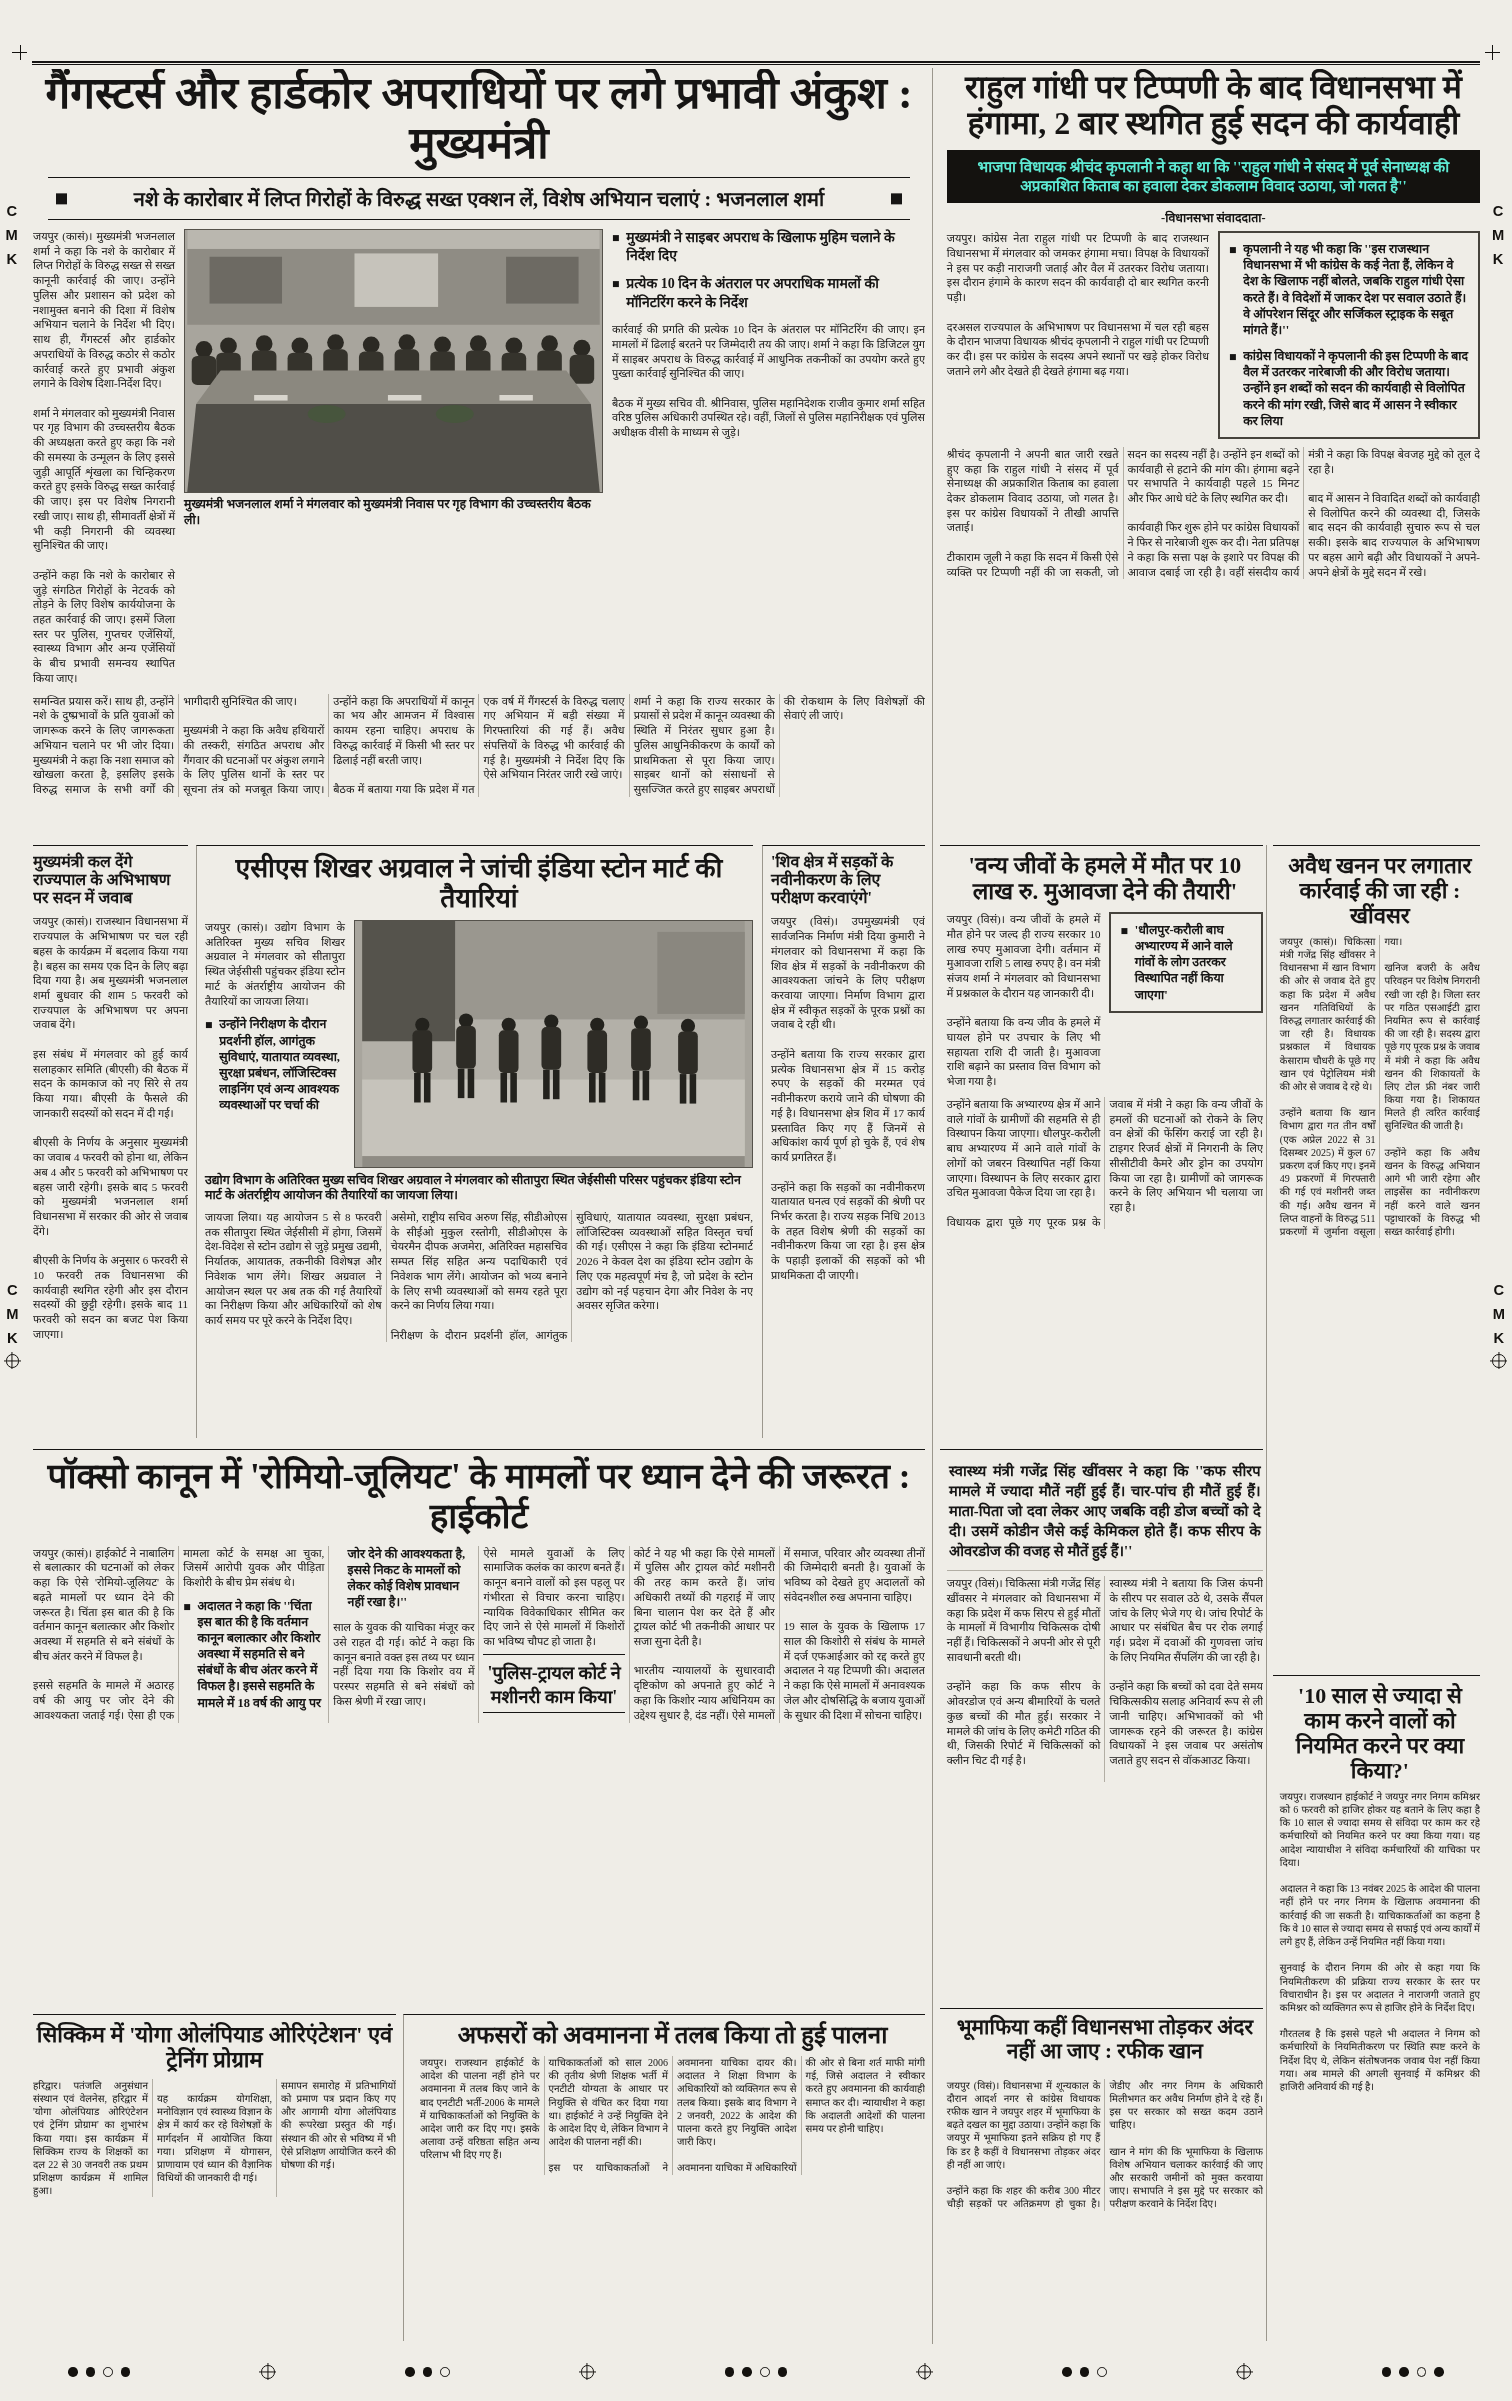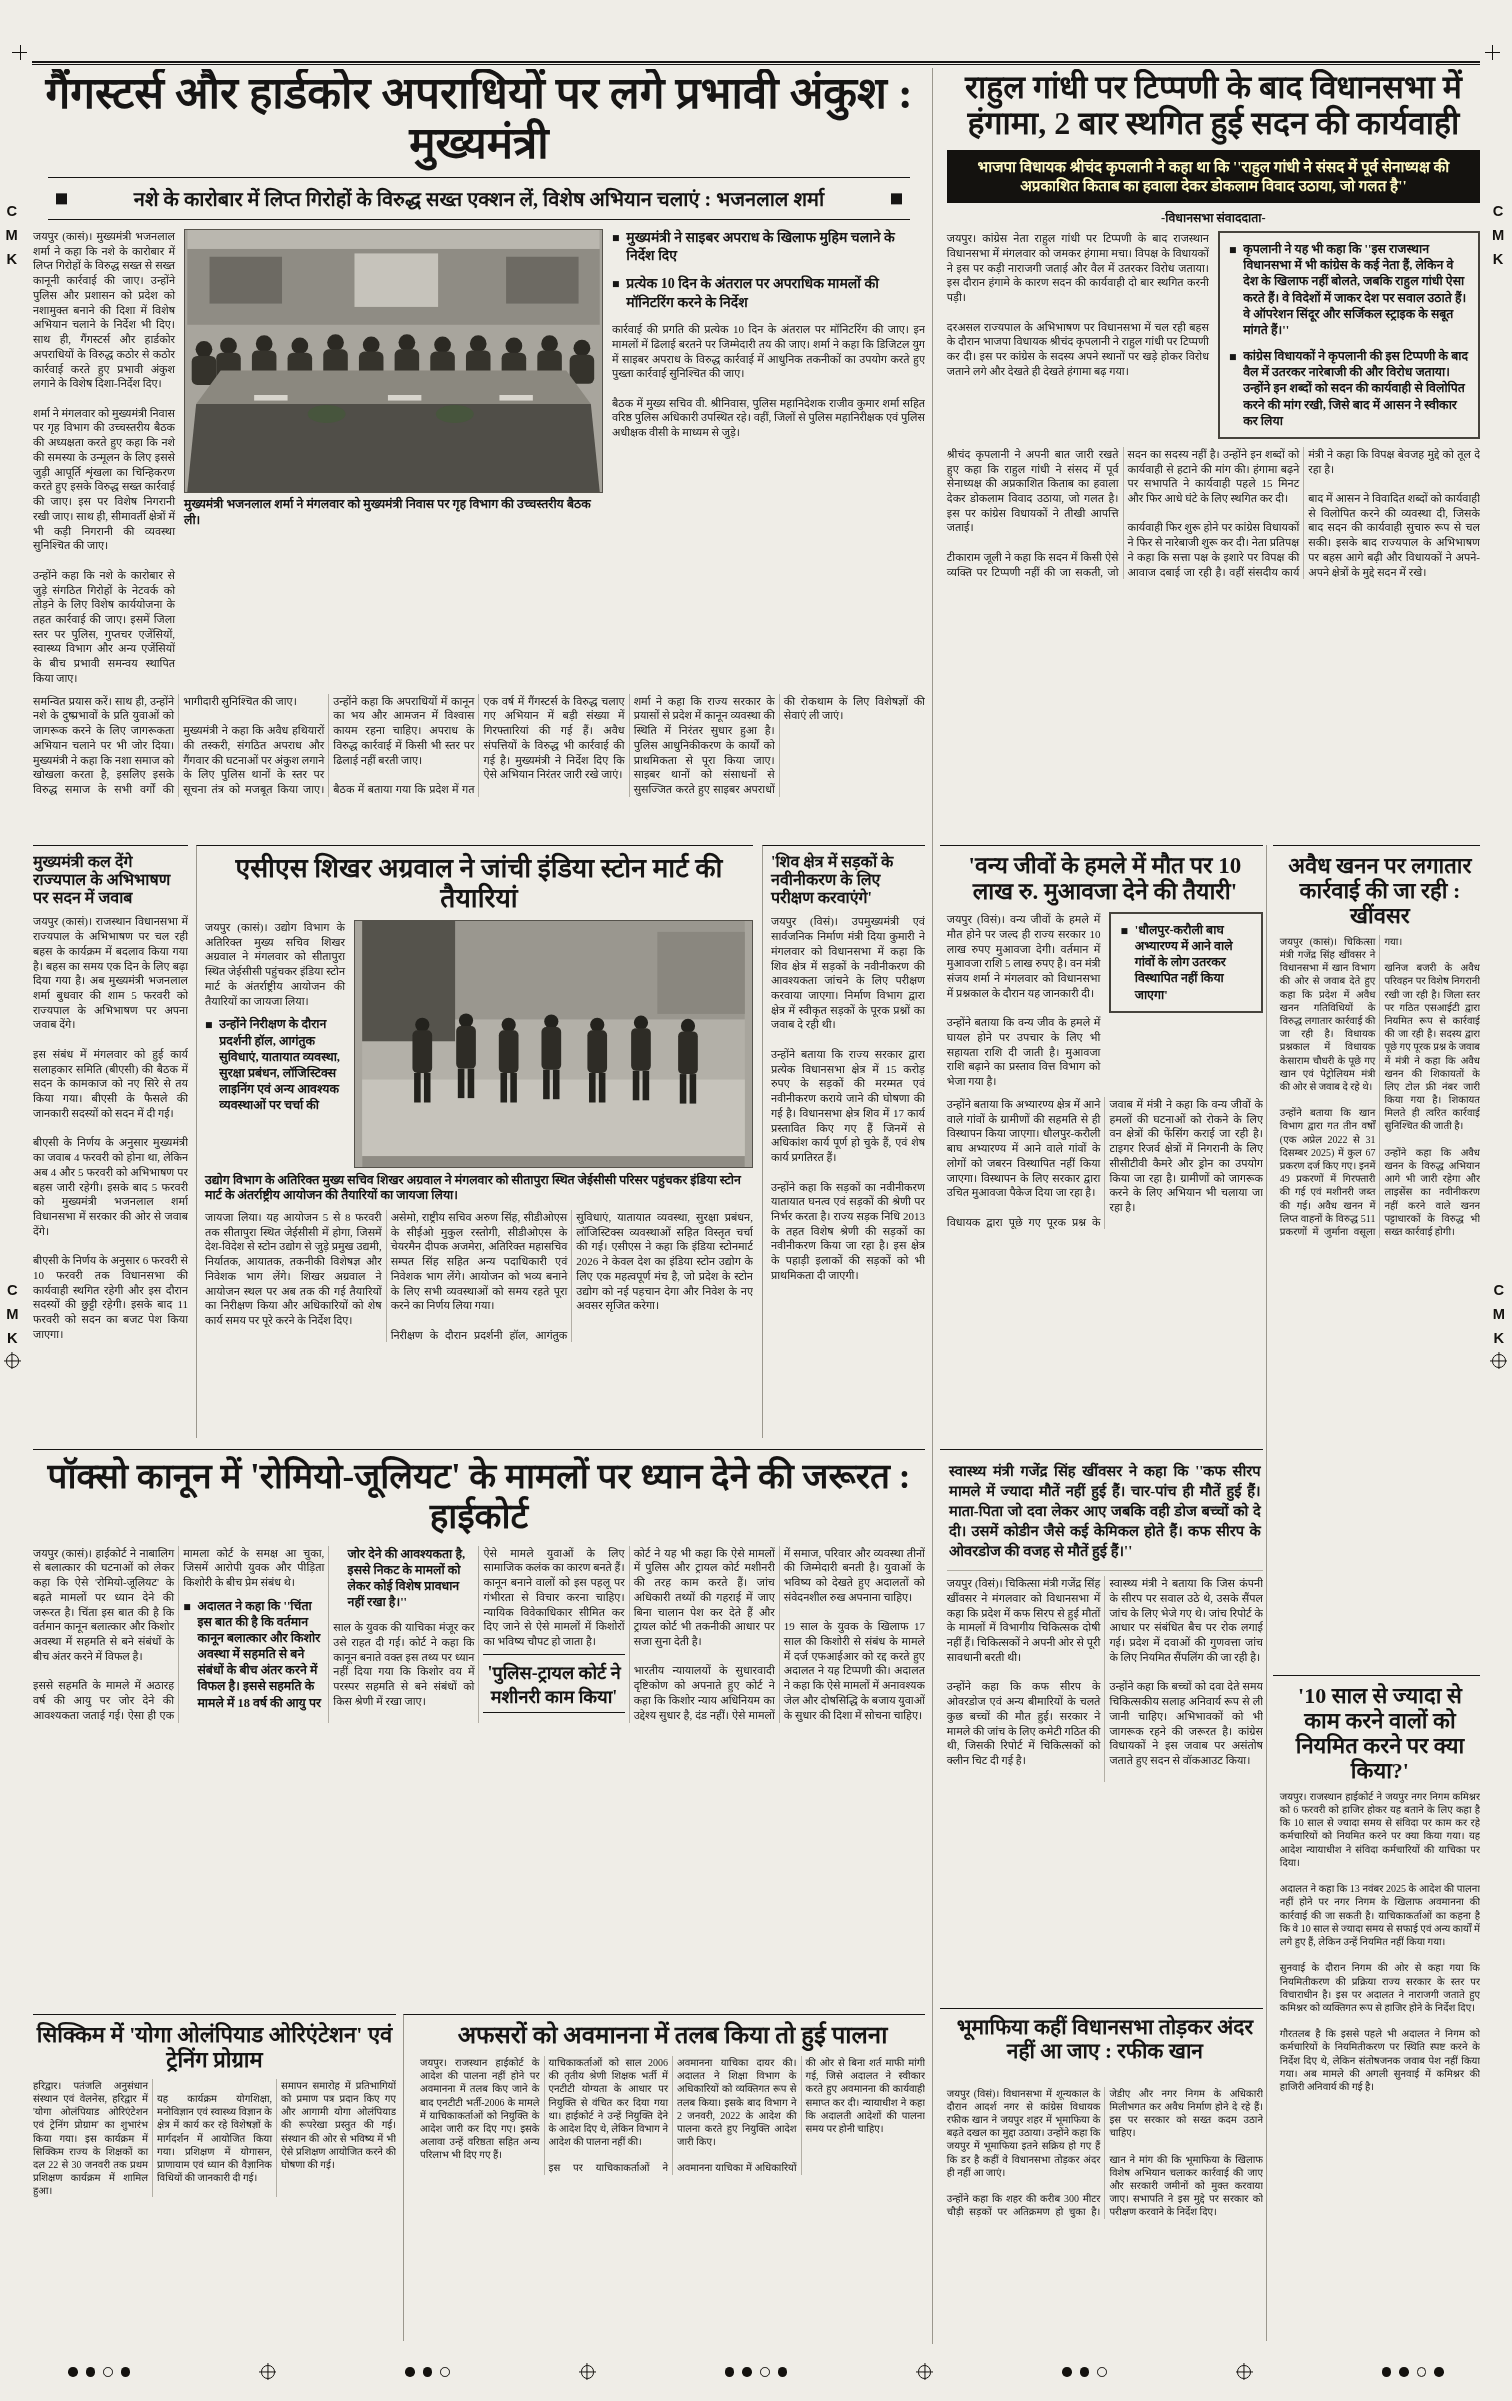--- a/index.html
+++ b/index.html
@@ -30,21 +30,21 @@
   .cols-3 { column-count:3; column-gap:9px; column-rule:0.6px solid #b2aea4; }
   .cols-4 { column-count:4; column-gap:9px; column-rule:0.6px solid #b2aea4; }
   .cols-6 { column-count:6; column-gap:9px; column-rule:0.6px solid #b2aea4; }
   .subbar { position:relative; border-top:1.7px solid #161514; border-bottom:1.7px solid #161514;
     margin:8px 14.7px 0 14.7px; padding:6.8px 34px; text-align:center;
     font-size:20px; font-weight:bold; }
   .subbar::before, .subbar::after { content:""; position:absolute; top:50%; width:11.3px; height:11.3px;
     background:#161514; transform:translateY(-50%); }
   .subbar::before { left:8px; } .subbar::after { right:8px; }
   .caption { font-size:12.4px; font-weight:bold; line-height:1.28; margin-top:4.5px; }
-  .kicker { background:#14120f; color:#fef9c3; font-weight:bold; font-size:15.2px;
+  .kicker { background:#14120f; color:#5eead4; font-weight:bold; font-size:15.2px;
     line-height:1.3; padding:6.8px 10.2px; text-align:center; margin-top:8px; }
   .byline { text-align:center; font-weight:bold; font-size:12.4px; margin:5.6px 0; }
   .qbox { border:2.3px solid #46433c; padding:8px 9px; background:#efede7; }
   .bullet-item { display:flex; gap:6.8px; font-weight:bold; font-size:14px;
     line-height:1.3; margin-bottom:10.2px; text-align:left; }
   .bullet-item .sq { flex:0 0 auto; font-size:12.4px; line-height:1.5; }
   .bullet-item.small { font-size:12.4px; }
   .inbar { border-top:1.1px solid #161514; border-bottom:1.1px solid #161514;
     font-weight:bold; font-size:18px; text-align:center; padding:4.5px 2.3px; margin:5.6px 0;
     break-inside:avoid; }
@@ -337,21 +337,21 @@
 
 याचिकाकर्ताओं को साल 2006 की तृतीय श्रेणी शिक्षक भर्ती में एनटीटी योग्यता के आधार पर नियुक्ति से वंचित कर दिया गया था। हाईकोर्ट ने उन्हें नियुक्ति देने के आदेश दिए थे, लेकिन विभाग ने आदेश की पालना नहीं की।
 
 इस पर याचिकाकर्ताओं ने अवमानना याचिका दायर की। अदालत ने शिक्षा विभाग के अधिकारियों को व्यक्तिगत रूप से तलब किया। इसके बाद विभाग ने 2 जनवरी, 2022 के आदेश की पालना करते हुए नियुक्ति आदेश जारी किए।
 
 अवमानना याचिका में अधिकारियों की ओर से बिना शर्त माफी मांगी गई, जिसे अदालत ने स्वीकार करते हुए अवमानना की कार्यवाही समाप्त कर दी। न्यायाधीश ने कहा कि अदालती आदेशों की पालना समय पर होनी चाहिए।</div>
   </section>
 
   <section class="art bt" style="left:940px; top:2008px; width:323px; height:333px; padding-left:6.8px;">
     <h2 class="headline h38">भूमाफिया कहीं विधानसभा तोड़कर अंदर नहीं आ जाए : रफीक खान</h2>
-    <div class="body-s cols-2" style="margin-top:23px;">जयपुर (विसं)। विधानसभा में शून्यकाल के दौरान आदर्श नगर से कांग्रेस विधायक रफीक खान ने जयपुर शहर में भूमाफिया के बढ़ते दखल का मुद्दा उठाया। उन्होंने कहा कि जयपुर में भूमाफिया इतने सक्रिय हो गए हैं कि डर है कहीं वे विधानसभा तोड़कर अंदर ही नहीं आ जाएं।
+    <div class="body-s cols-2" style="margin-top:15px;">जयपुर (विसं)। विधानसभा में शून्यकाल के दौरान आदर्श नगर से कांग्रेस विधायक रफीक खान ने जयपुर शहर में भूमाफिया के बढ़ते दखल का मुद्दा उठाया। उन्होंने कहा कि जयपुर में भूमाफिया इतने सक्रिय हो गए हैं कि डर है कहीं वे विधानसभा तोड़कर अंदर ही नहीं आ जाएं।
 
 उन्होंने कहा कि शहर की करीब 300 मीटर चौड़ी सड़कों पर अतिक्रमण हो चुका है। जेडीए और नगर निगम के अधिकारी मिलीभगत कर अवैध निर्माण होने दे रहे हैं। इस पर सरकार को सख्त कदम उठाने चाहिए।
 
 खान ने मांग की कि भूमाफिया के खिलाफ विशेष अभियान चलाकर कार्रवाई की जाए और सरकारी जमीनों को मुक्त करवाया जाए। सभापति ने इस मुद्दे पर सरकार को परीक्षण करवाने के निर्देश दिए।</div>
   </section>
 
   <div class="cmk" style="left:5.6px; top:203px;">
     <span>C</span>
     <span>M</span>
     <span>K</span>

